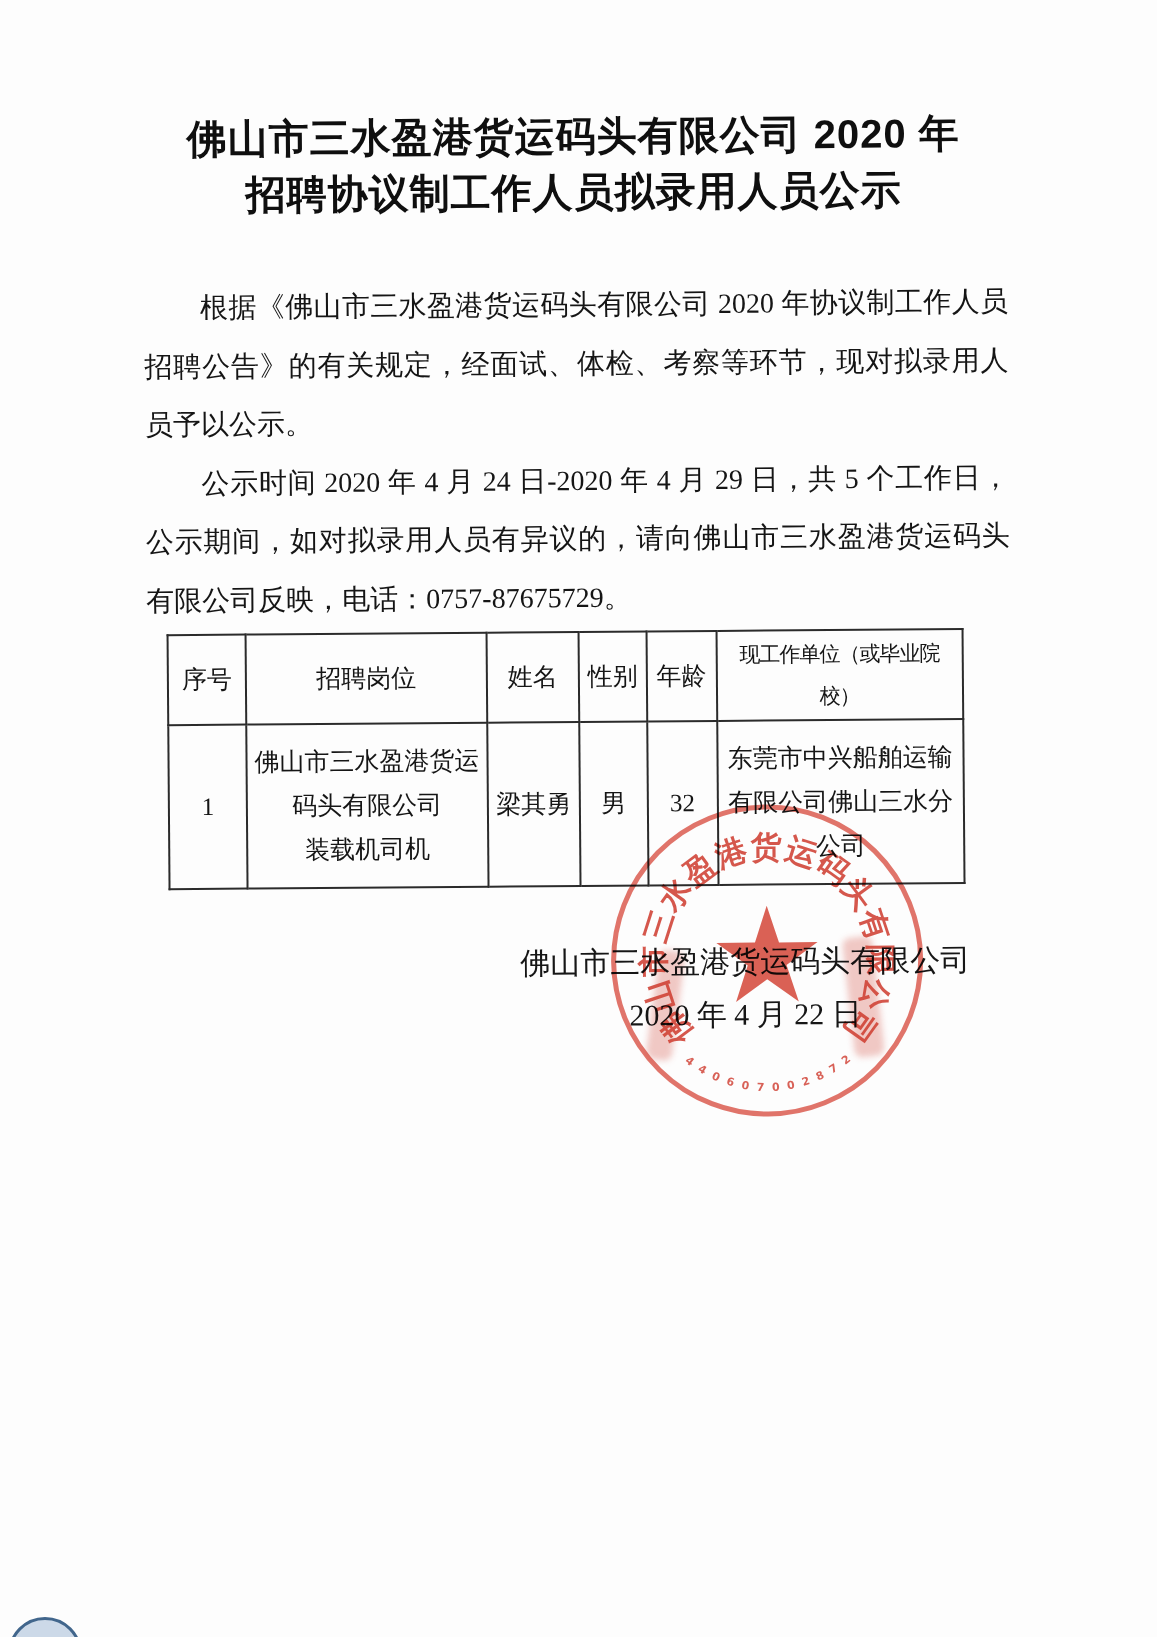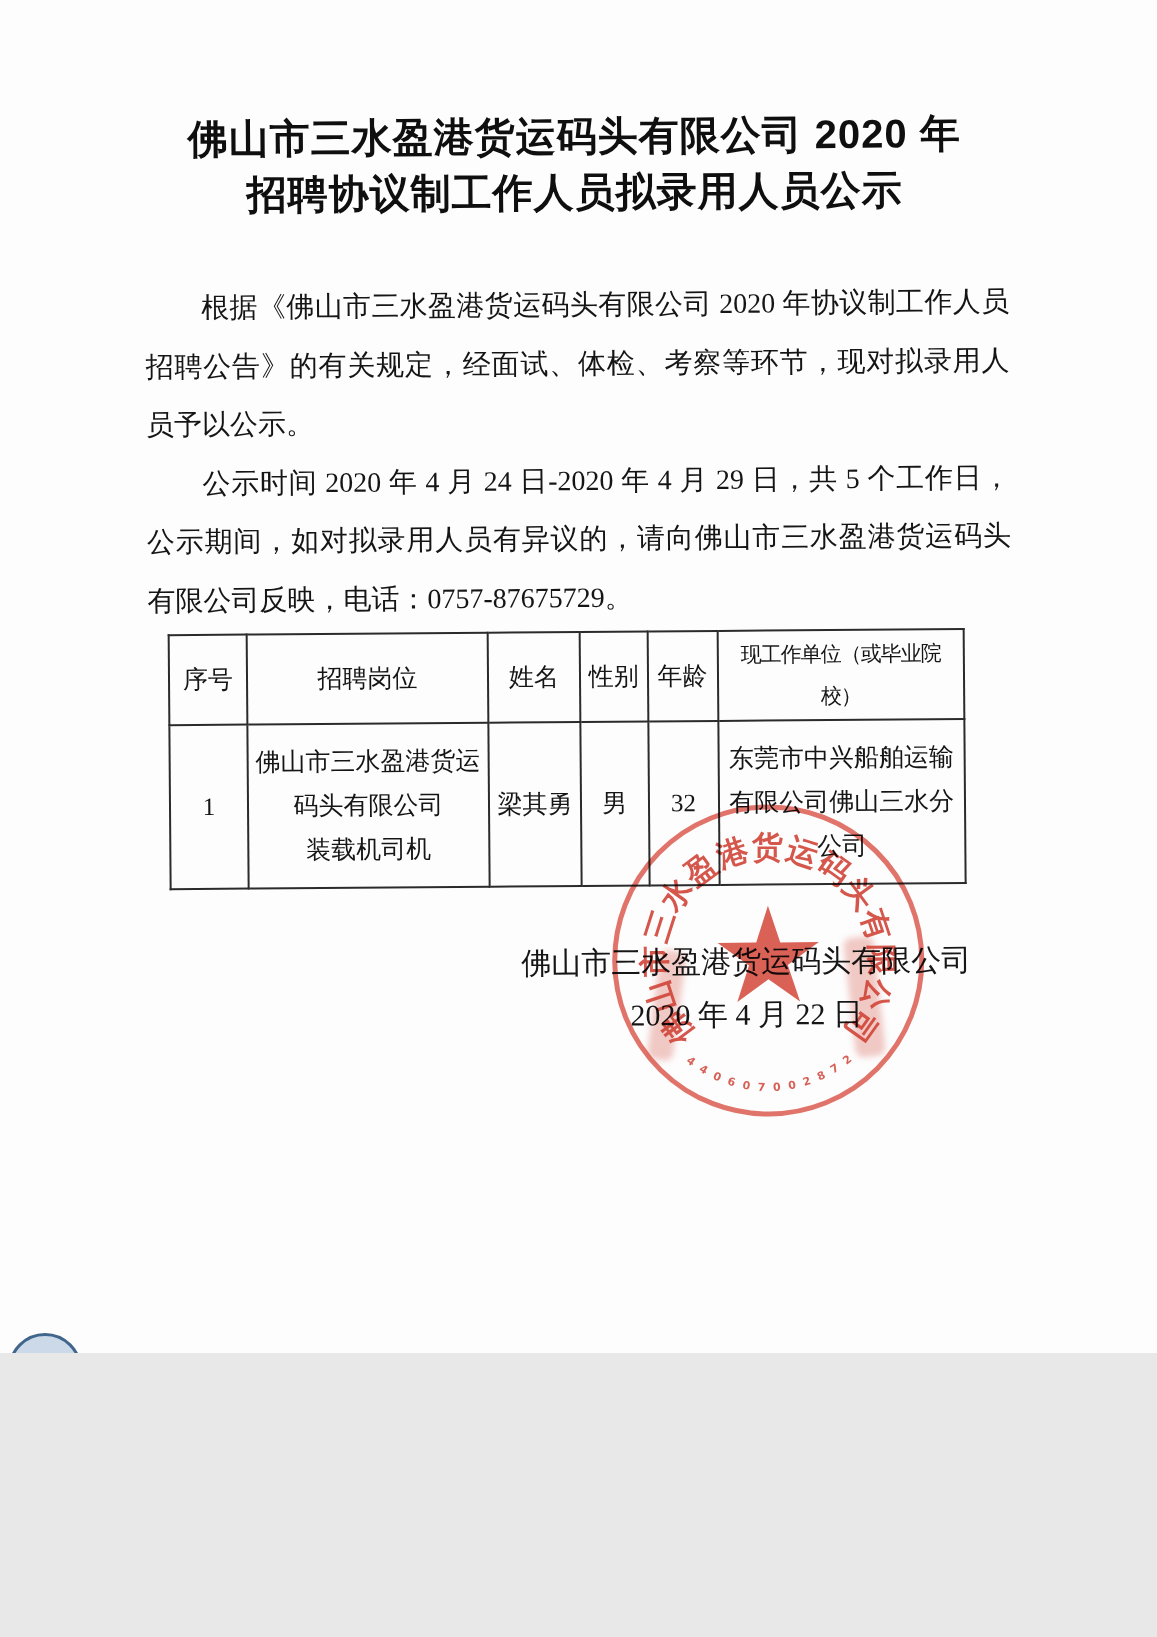--- a/index.html
+++ b/index.html
@@ -1,17 +1,17 @@
 <!DOCTYPE html>
 <html><head>
 <meta charset="utf-8">
 <style>
   html,body { margin:0; padding:0; background:#e8e8e8; }
   .sheet {
-    position:relative; width:1157px; height:1353px;
+    position:relative; width:1157px; height:1637px;
     background:#fdfdfd; overflow:hidden; margin:0 auto;
     font-family:"Liberation Serif","DejaVu Serif",serif;
     color:#141414;
   }
   .content { position:absolute; inset:0; transform:rotate(-0.45deg); transform-origin:50% 50%; }
 
   
   .title-block { position:absolute; top:108px; left:0; width:100%; text-align:center;
     font-family:"Liberation Sans","DejaVu Sans",sans-serif; font-weight:bold;
     font-size:40px; line-height:56px; color:#0f0f0f; letter-spacing:1px; }

